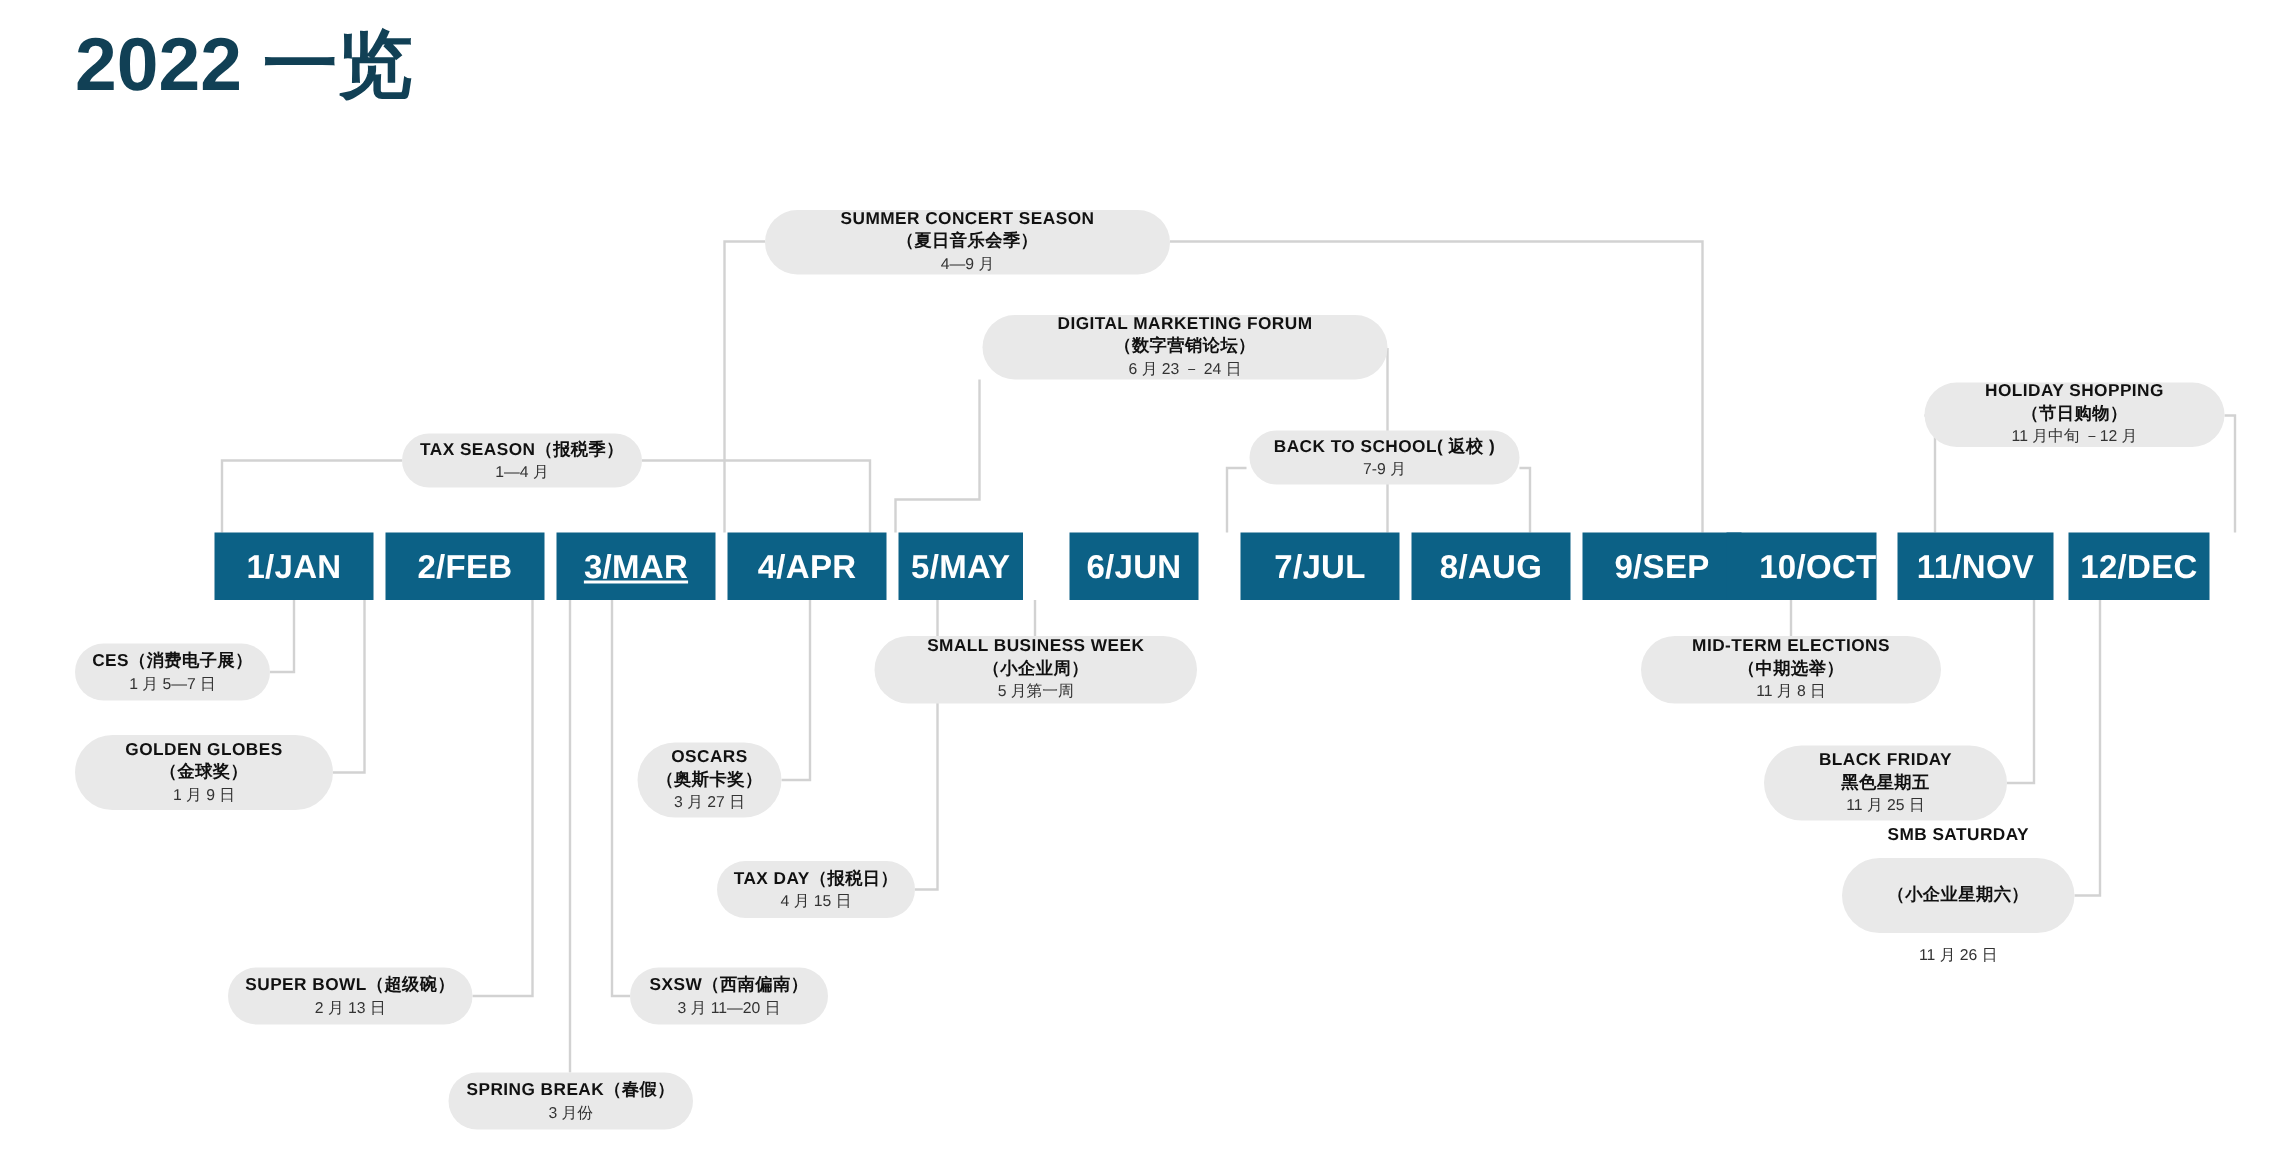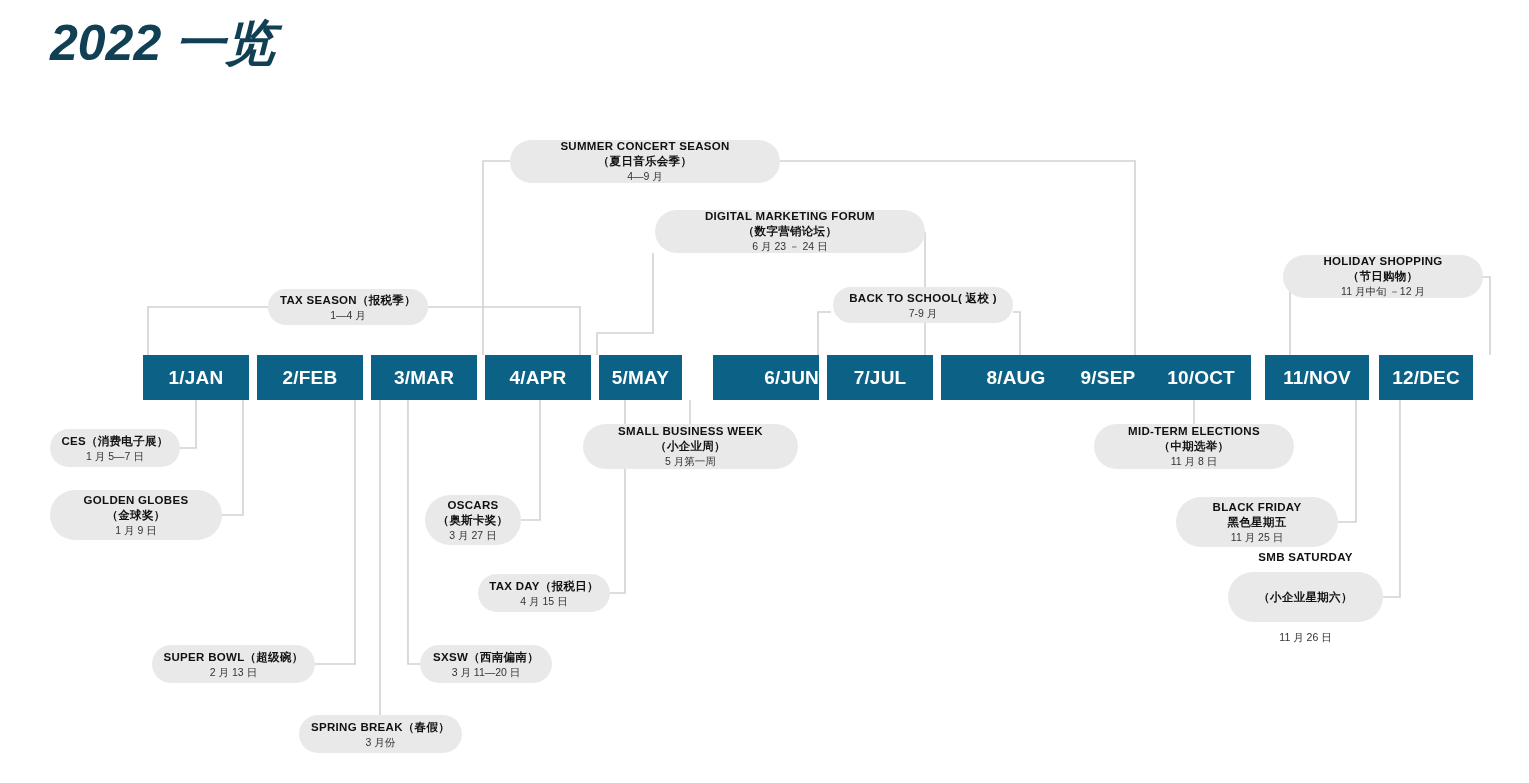--- a/index.html
+++ b/index.html
@@ -11,35 +11,34 @@
     position:relative;
   }
   #stage{position:absolute;left:0;top:0;width:1529px;height:783px;}
 
   
   #title{
     position:absolute;left:50px;top:10px;
     font-size:50px;font-weight:bold;letter-spacing:0px;
     color:#114055;
     white-space:nowrap;
-    font-style:italic;
   }
 
   
   #connectors{position:absolute;left:0;top:0;width:1529px;height:783px;}
   #connectors path,#connectors line{
     fill:none;stroke:#d2d2d2;stroke-width:1.6;
   }
 
   
   .month{
     position:absolute;top:355px;height:45px;
     background:#0c6186;
     color:#ffffff;
-    font-size:19px;font-weight:bold;
+    font-size:22px;font-weight:bold;
     display:flex;align-items:center;justify-content:center;
     letter-spacing:.2px;
   }
 
   
   .bubble{
     position:absolute;
     background:#e9e9e9;
     border-radius:26px;
     display:flex;flex-direction:column;
@@ -93,42 +92,42 @@
       <path d="M 380 715 L 380 400"></path>
     </svg>
 
   <div id="months-layer">
       <div class="month" style="left: 143px; width: 106px;">
         <span>1/JAN</span>
       </div>
       <div class="month" style="left: 257px; width: 106px;">
         <span>2/FEB</span>
       </div>
-      <div class="month" style="left: 371px; width: 106px;">
+      <div class="month" style="left: 371px; width: 106px; text-decoration: underline;">
         <span>3/MAR</span>
       </div>
       <div class="month" style="left: 485px; width: 106px;">
         <span>4/APR</span>
       </div>
       <div class="month" style="left: 599px; width: 83px;">
         <span>5/MAY</span>
       </div>
-      <div class="month" style="left: 713px; width: 106px; justify-content: flex-end;">
+      <div class="month" style="left: 713px; width: 86px;">
         <span>6/JUN</span>
       </div>
       <div class="month" style="left: 827px; width: 106px;">
         <span>7/JUL</span>
       </div>
-      <div class="month" style="left: 941px; width: 106px; padding-left: 22px;">
+      <div class="month" style="left: 941px; width: 106px;">
         <span>8/AUG</span>
       </div>
       <div class="month" style="left: 1055px; width: 106px;">
         <span>9/SEP</span>
       </div>
-      <div class="month" style="left: 1151px; width: 100px;">
+      <div class="month" style="left: 1151px; width: 100px; justify-content: flex-end;">
         <span>10/OCT</span>
       </div>
       <div class="month" style="left: 1265px; width: 104px;">
         <span>11/NOV</span>
       </div>
       <div class="month" style="left: 1379px; width: 94px;">
         <span>12/DEC</span>
       </div>
     </div>
   <div id="above-layer">

